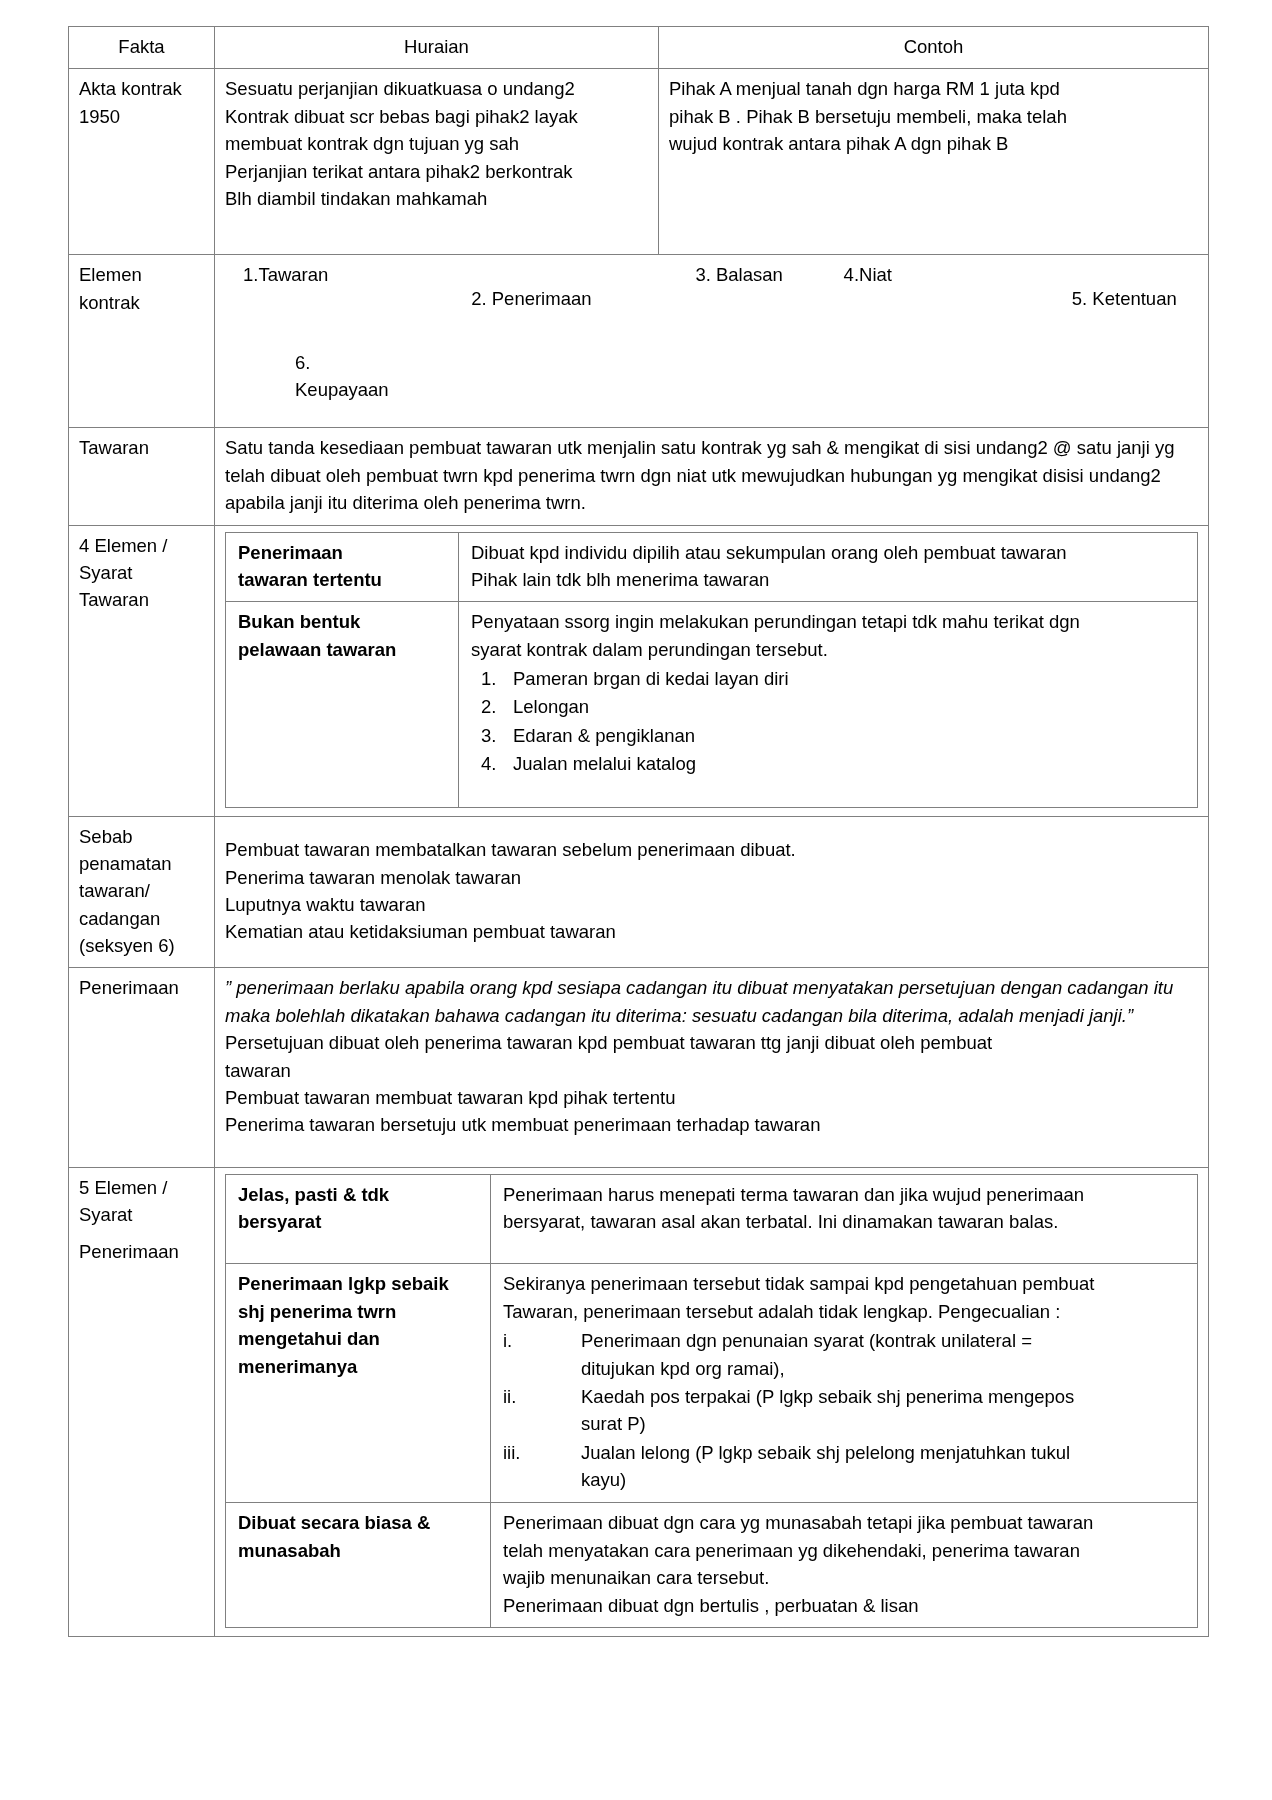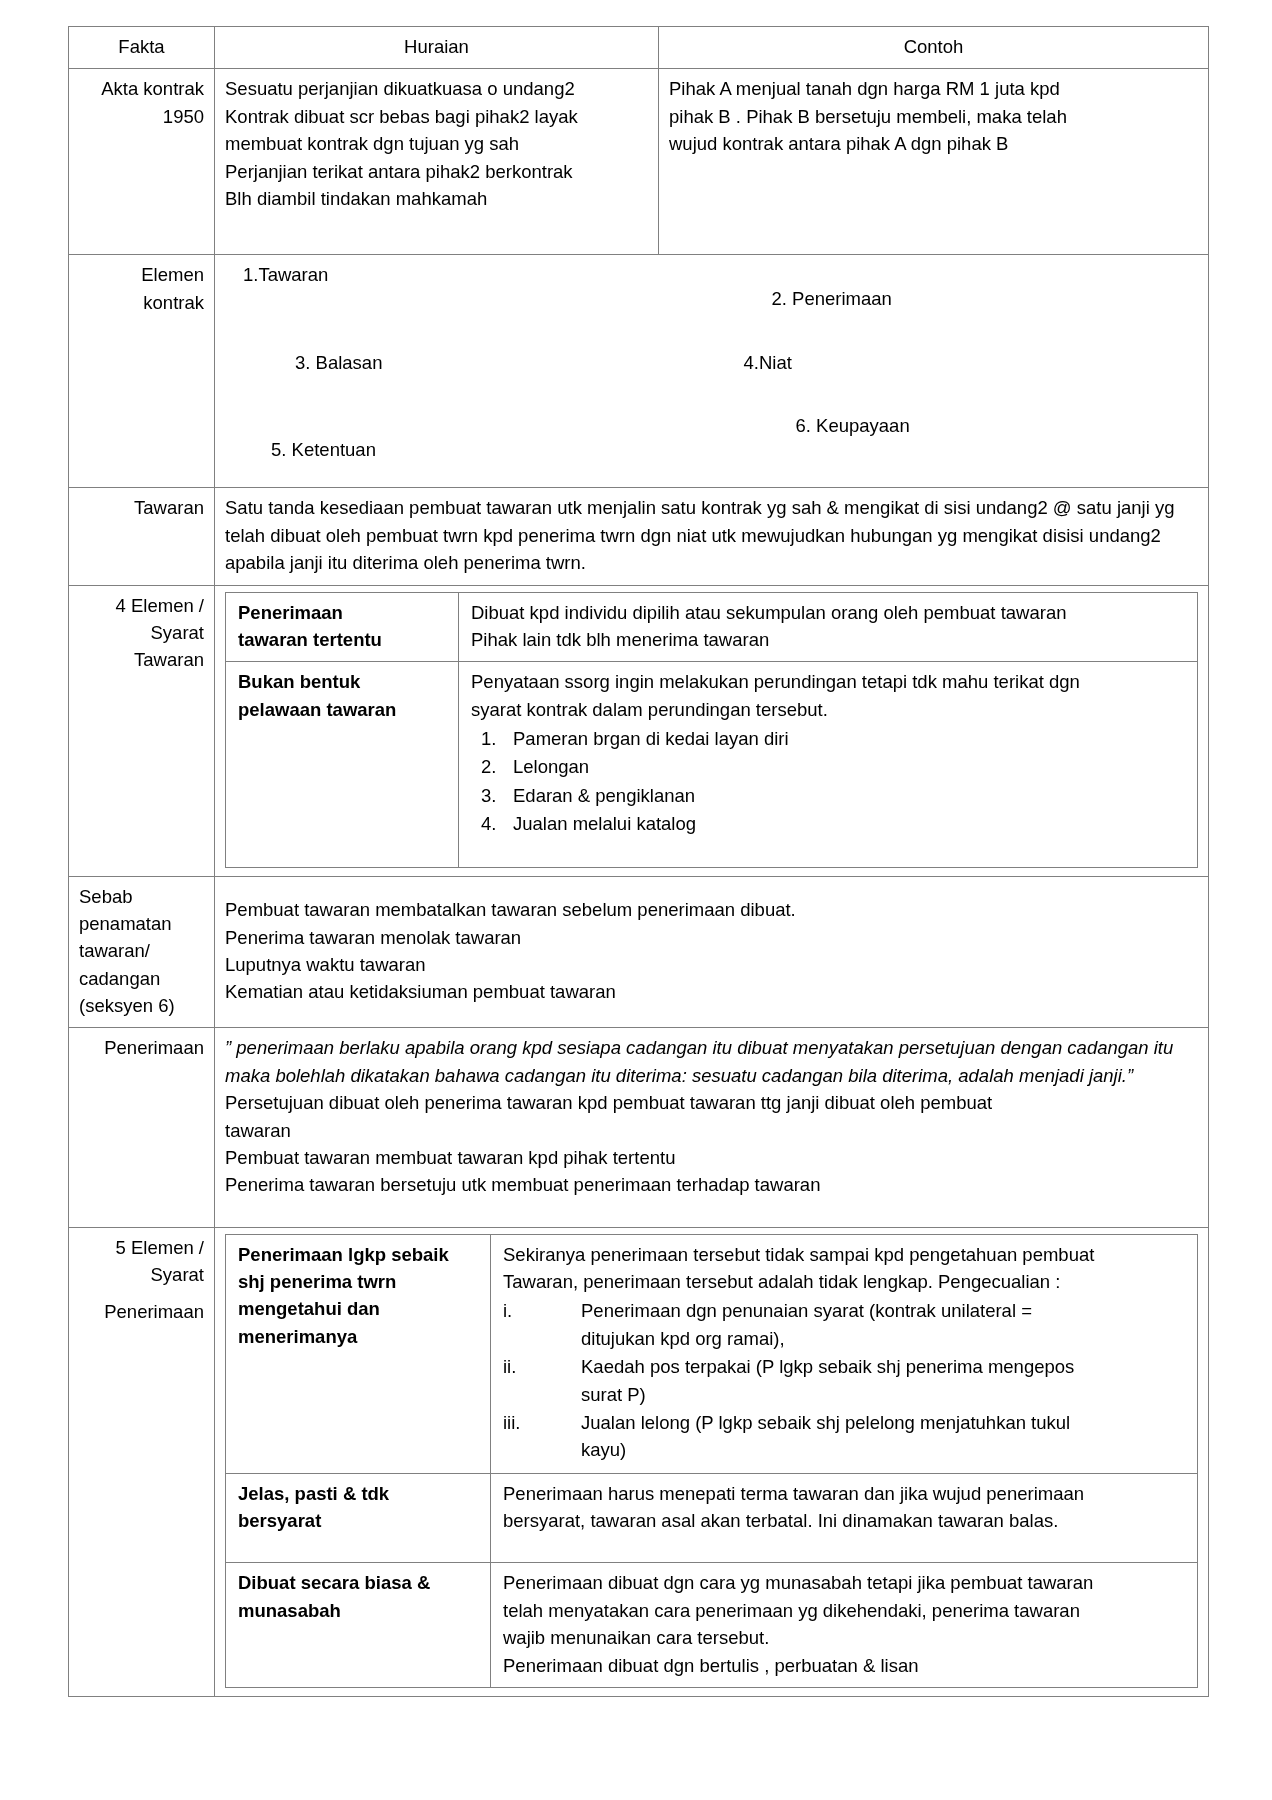--- a/index.html
+++ b/index.html
@@ -39,21 +39,21 @@
   .hdr {
     text-align: center;
     padding-top: 4px;
     padding-bottom: 5px;
     font-size: 18.5px;
   }
   .label-cell {
     padding-top: 10px;
     padding-left: 12px;
   }
-  .vmid { vertical-align: middle; text-align: right; }
+  .vmid { vertical-align: middle; }
   .line { display: block; }
   .ital { font-style: italic; }
 
   
   table.sub {
     width: 100%;
     border-collapse: collapse;
     table-layout: fixed;
   }
   table.sub td {
@@ -90,21 +90,21 @@
   }
   ol.roman > li .mk {
     width: 78px;
     flex: 0 0 78px;
   }
   .li-txt { flex: 1 1 auto; }
 
   
   .elemen-grid {
     display: grid;
-    grid-template-columns: 1fr 1fr;
+    grid-template-columns: 1fr 1fr 1fr 1fr 1fr;
     row-gap: 6px;
     padding: 6px 0 4px 28px;
     gap: 36px;
   }
   .elemen-grid .eg { font-size: 18.5px; }
   .elemen-grid .eg.c2 { padding-left: 28px; margin-top: 24px; }
   .elemen-grid .eg.c3 { padding-left: 52px; }
 
   .pad-l { padding-left: 24px; }
   .tawaran-body { padding: 8px 10px 16px 28px; margin-left: 20px; }
@@ -267,20 +267,31 @@
         </td>
         <td colspan="2" class="nested-host">
           <table class="sub">
             <colgroup>
                 <col style="width:265px">
                 <col>
               </colgroup>
             <tbody>
               <tr>
                 <td class="sub-key sub-key-mid">
+                  <span class="line">Jelas, pasti &amp; tdk</span>
+                  <span class="line">bersyarat</span>
+                </td>
+                <td>
+                  <span class="line">Penerimaan harus menepati terma tawaran dan jika wujud penerimaan</span>
+                  <span class="line">bersyarat, tawaran asal akan terbatal. Ini dinamakan tawaran balas.</span>
+                  <div class="spacer-md"></div>
+                </td>
+              </tr>
+              <tr>
+                <td class="sub-key sub-key-mid">
                   <span class="line">Penerimaan lgkp sebaik</span>
                   <span class="line">shj penerima twrn</span>
                   <span class="line">mengetahui dan</span>
                   <span class="line">menerimanya</span>
                 </td>
                 <td>
                   <span class="line">Sekiranya penerimaan tersebut tidak sampai kpd pengetahuan pembuat</span>
                   <span class="line">Tawaran, penerimaan tersebut adalah tidak lengkap. Pengecualian :</span>
                   <ol class="roman">
                     <li>
@@ -302,31 +313,20 @@
                       <span class="li-txt">
                         <span class="line">Jualan lelong (P lgkp sebaik shj pelelong menjatuhkan tukul</span>
                         <span class="line">kayu)</span>
                       </span>
                     </li>
                   </ol>
                 </td>
               </tr>
               <tr>
                 <td class="sub-key sub-key-mid">
-                  <span class="line">Jelas, pasti &amp; tdk</span>
-                  <span class="line">bersyarat</span>
-                </td>
-                <td>
-                  <span class="line">Penerimaan harus menepati terma tawaran dan jika wujud penerimaan</span>
-                  <span class="line">bersyarat, tawaran asal akan terbatal. Ini dinamakan tawaran balas.</span>
-                  <div class="spacer-md"></div>
-                </td>
-              </tr>
-              <tr>
-                <td class="sub-key sub-key-mid">
                   <span class="line"> Dibuat secara biasa &amp;</span>
                   <span class="line">munasabah</span>
                 </td>
                 <td>
                   <span class="line">Penerimaan dibuat dgn cara yg munasabah tetapi jika pembuat tawaran</span>
                   <span class="line">telah menyatakan cara penerimaan yg dikehendaki, penerima tawaran</span>
                   <span class="line">wajib menunaikan cara tersebut.</span>
                   <span class="line">Penerimaan dibuat dgn bertulis , perbuatan &amp; lisan</span>
                 </td>
               </tr>

